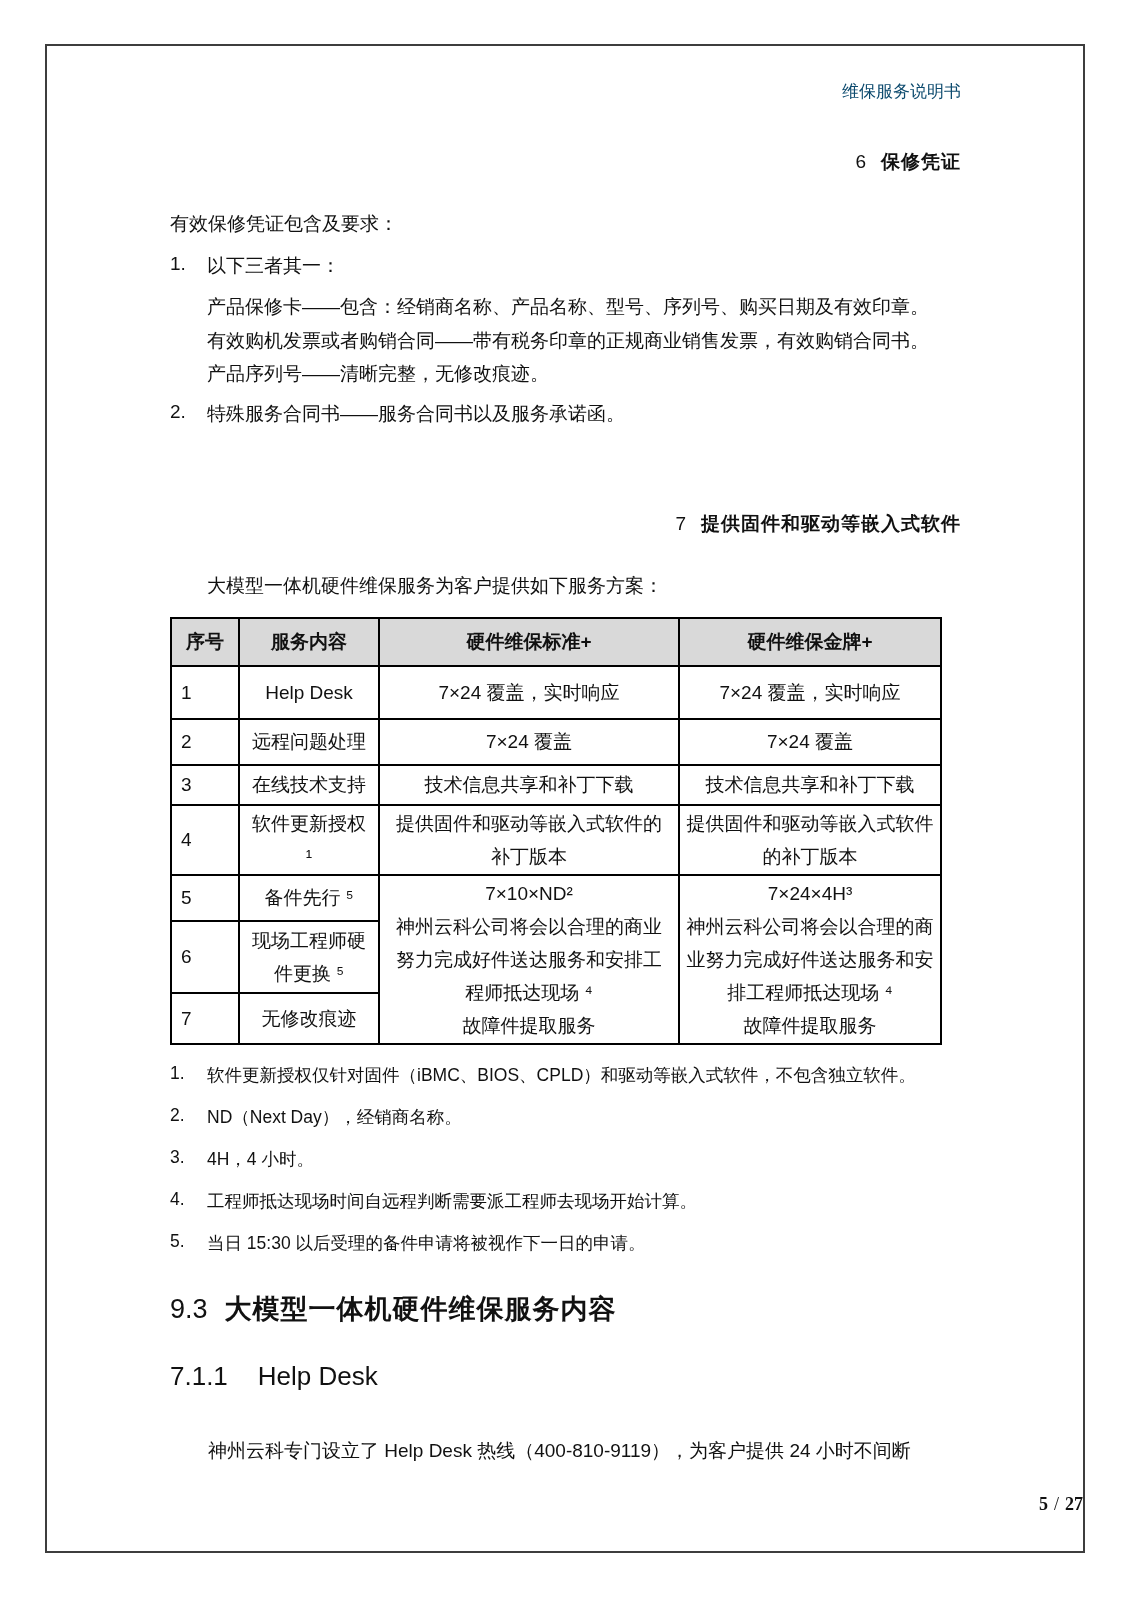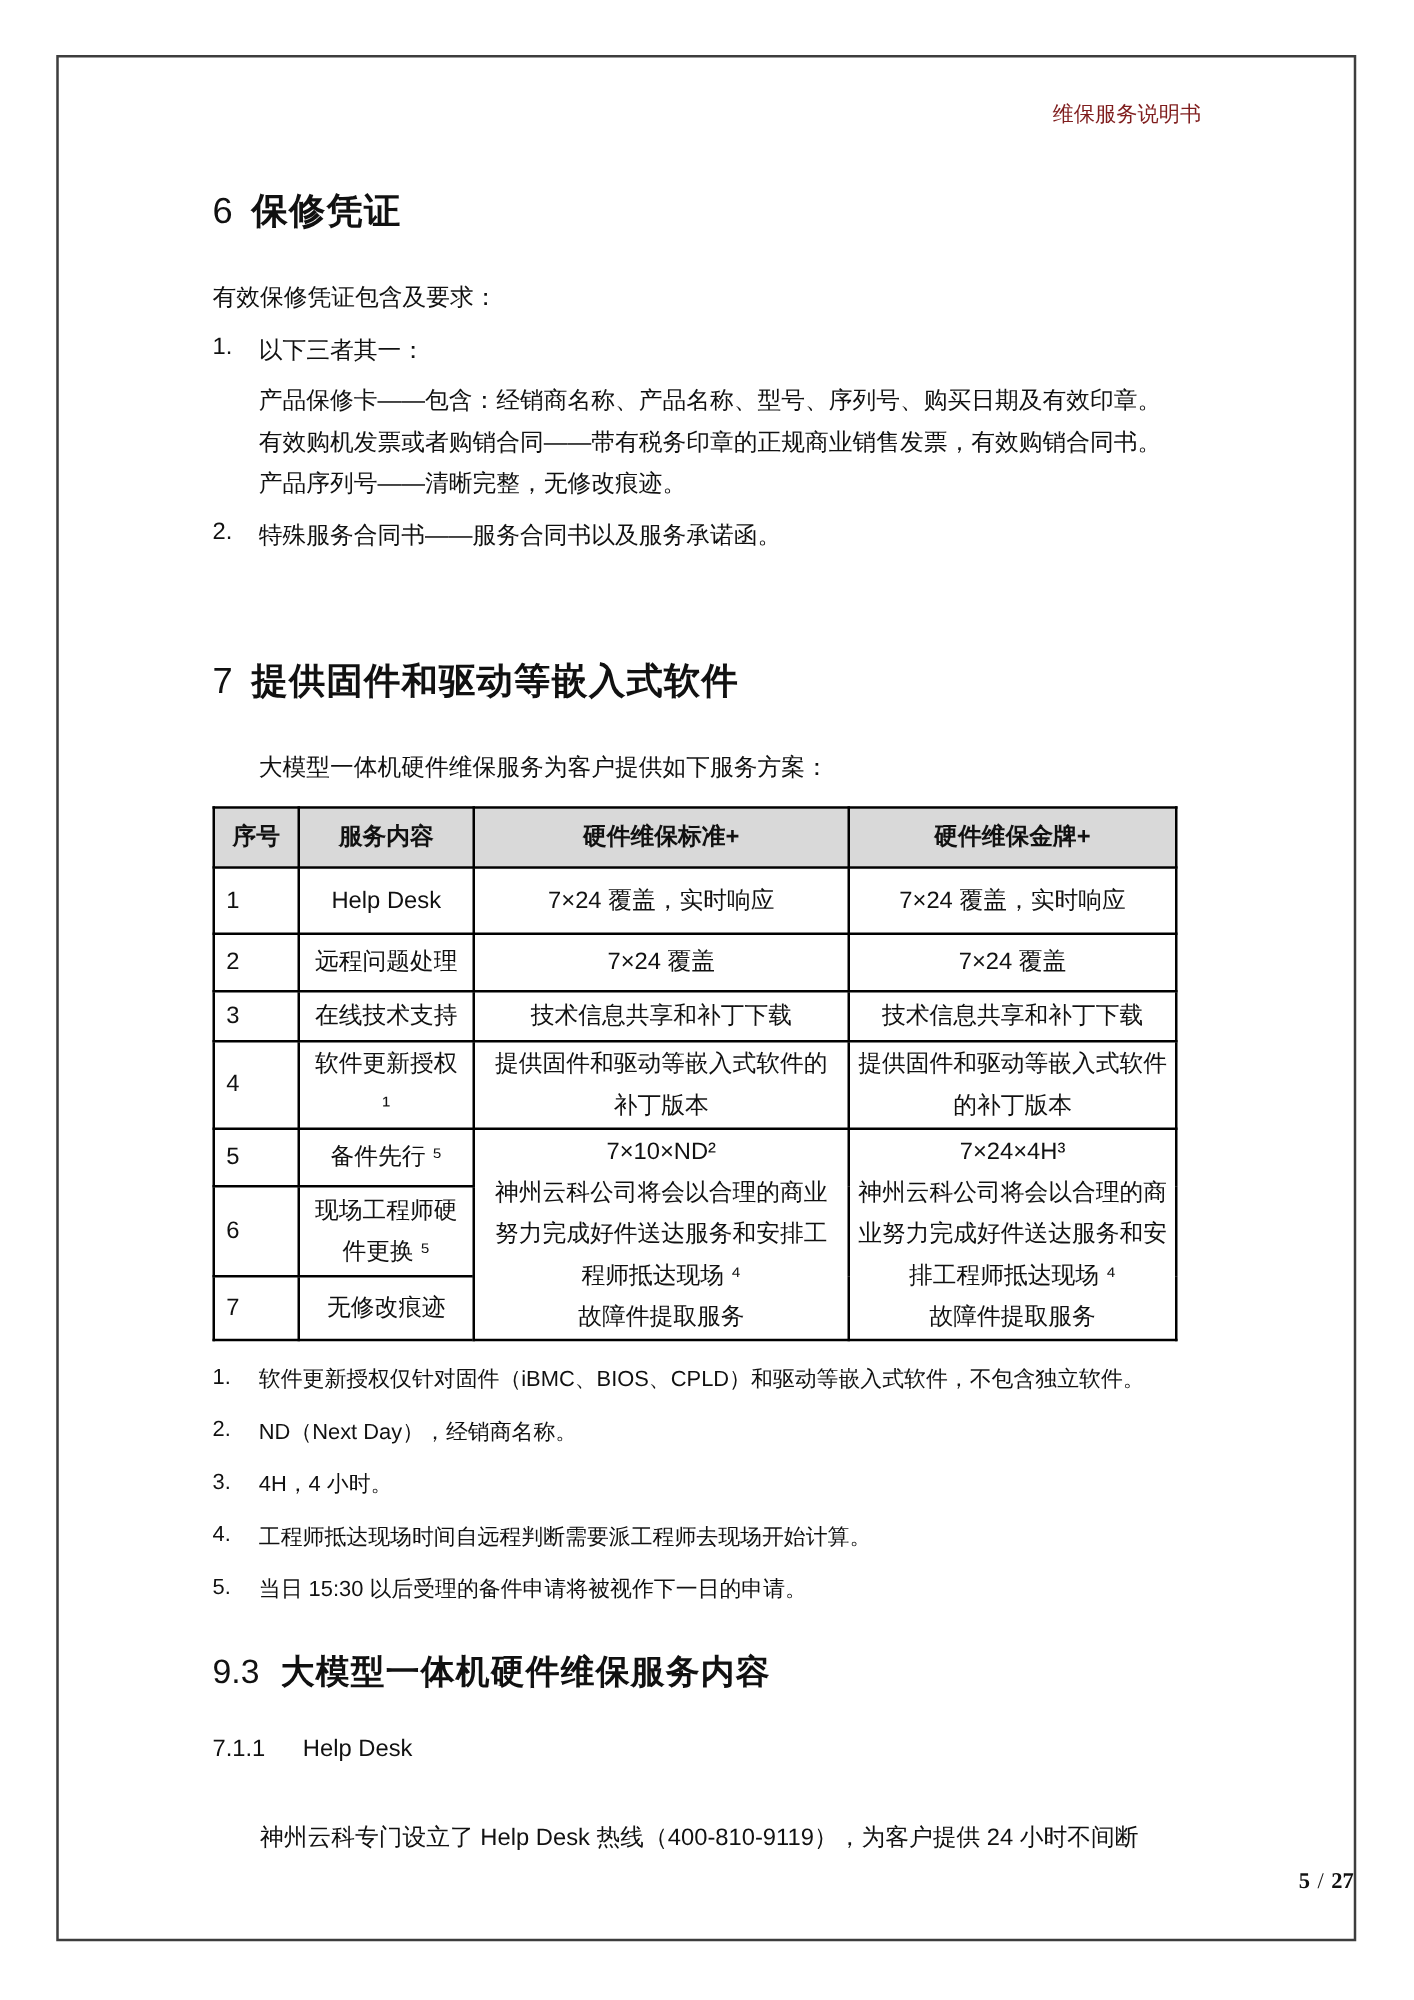--- a/index.html
+++ b/index.html
@@ -3,23 +3,23 @@
 <meta charset="utf-8">
 <style>
   * { margin:0; padding:0; box-sizing:border-box; }
   html,body { width:1131px; height:1600px; background:#fff; }
   body { font-family:"Liberation Sans","DejaVu Sans",sans-serif; color:#111; position:relative; }
   .page { position:absolute; left:45px; top:44px; width:1040px; height:1509px;
           border:2px solid #3d3d3d; background:#fff; }
   .content { padding:0 122px 0 123px; }
 
   .doc-header { margin-top:34px; text-align:right; font-family:"Liberation Serif","DejaVu Serif",serif;
-                font-size:17px; color:#7f1d1d; }
+                font-size:17px; color:#0c4a6e; }
 
-  .h1 { margin-top:46px; font-size:29px; font-weight:700; letter-spacing:1px; }
+  .h1 { margin-top:46px; font-size:19px; font-weight:700; letter-spacing:1px;text-align:right; }
   .h1 .num { font-weight:400; margin-right:15px; letter-spacing:0; }
   .h1.sec7 { margin-top:84px; }
 
   .p-intro { margin-top:36px; font-size:19px; }
   .p-indent { margin-left:37px; }
 
   .li { display:flex; font-size:19px; }
   .li .lnum { width:37px; flex:none; }
   .li1 { margin-top:16px; }
   .li2 { margin-top:10px; }
@@ -31,21 +31,21 @@
                white-space:pre-line; line-height:33px; overflow:hidden; }
   .svc-table th { background:#d9d9d9; font-weight:700; height:48px; }
   .svc-table td.c1 { text-align:left; padding-left:9px; }
 
   .notes-label { margin-top:20px; font-size:17.5px; font-weight:700; }
   .note { display:flex; margin-top:18px; font-size:17.5px; }
   .note .nnum { width:37px; flex:none; }
 
   .h2 { margin-top:36px; font-size:27px; font-weight:700; letter-spacing:1px; }
   .h2 .num { font-weight:400; margin-right:17px; letter-spacing:0; }
-  .h3 { margin-top:34px; font-size:19px; font-weight:400; }
+  .h3 { margin-top:34px; font-size:26px; font-weight:400; }
   .h3 .num { margin-right:30px; }
 
   .p-body { margin-top:46px; font-size:19px; text-indent:38px; }
 
   .footer { position:absolute; bottom:36px; left:0; width:100%; text-align:right;
             font-family:"Liberation Serif","DejaVu Serif",serif; font-size:18px; font-weight:700; }
   .footer .sep { font-weight:400; margin:0 6px; }
 </style>
 </head>
 <body>

